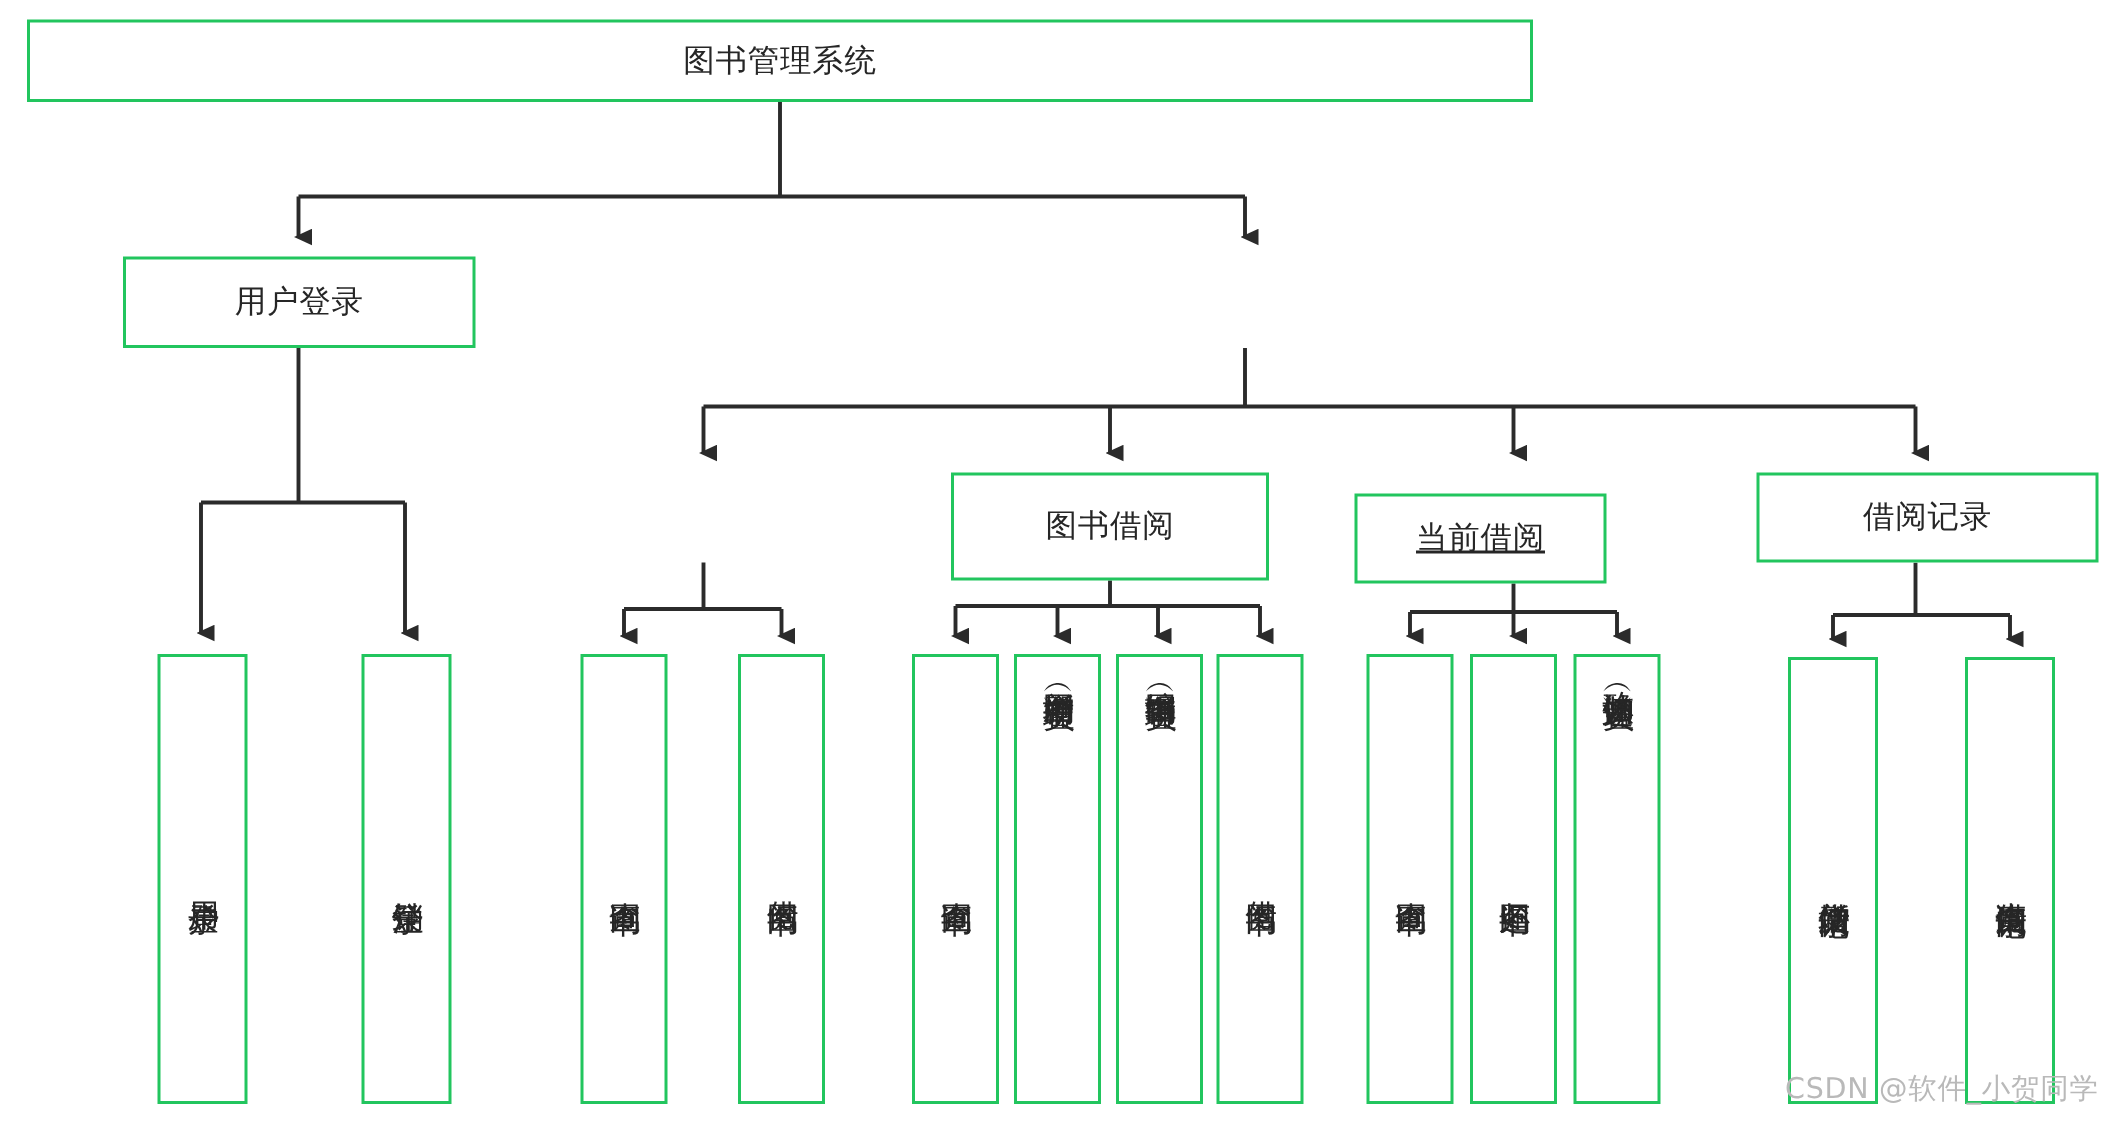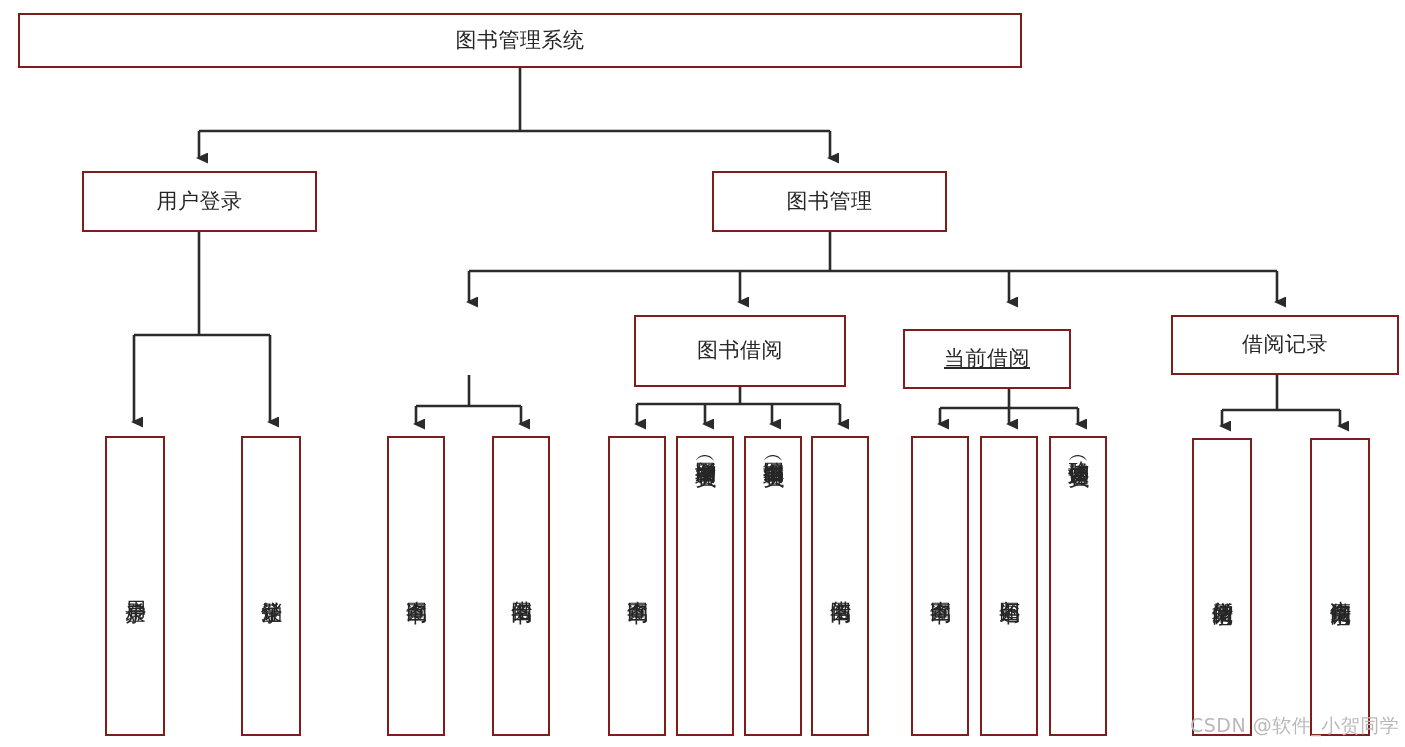--- a/index.html
+++ b/index.html
@@ -5,21 +5,21 @@
   html,body{margin:0;padding:0;background:#ffffff;}
   body{
     font-family:"DejaVu Sans","Liberation Sans",sans-serif;
     width:1405px;height:747px;overflow:hidden;position:relative;
   }
   #stage{position:relative;width:1405px;height:747px;background:#ffffff;}
   svg#wires{position:absolute;left:0;top:0;width:1405px;height:747px;}
   .node{
     position:absolute;
     background:#ffffff;
-    border:2px solid #7f1d1d;
+    border:2px solid #22c55e;
     box-sizing:border-box;
     display:flex;
     align-items:center;
     justify-content:center;
     color:#262626;
   }
   .node.h{ }
   .node.h .label{
     font-size:21px;
     line-height:1.1;
@@ -109,23 +109,20 @@
     </g>
   </svg>
 
   <div class="node h" style="left:18px;top:13px;width:1004px;height:55px;">
     <span class="label">图书管理系统</span>
   </div>
 
   <div class="node h" style="left:82px;top:171px;width:235px;height:61px;">
     <span class="label">用户登录</span>
   </div>
-  <div class="node h" style="left:712px;top:171px;width:235px;height:61px;">
-    <span class="label">图书管理</span>
-  </div>
 
   <div class="node h" style="left:634px;top:315px;width:212px;height:72px;">
     <span class="label">图书借阅</span>
   </div>
   <div class="node h" style="left:903px;top:329px;width:168px;height:60px;text-decoration:underline;">
     <span class="label">当前借阅</span>
   </div>
   <div class="node h" style="left:1171px;top:315px;width:228px;height:60px;">
     <span class="label">借阅记录</span>
   </div>

